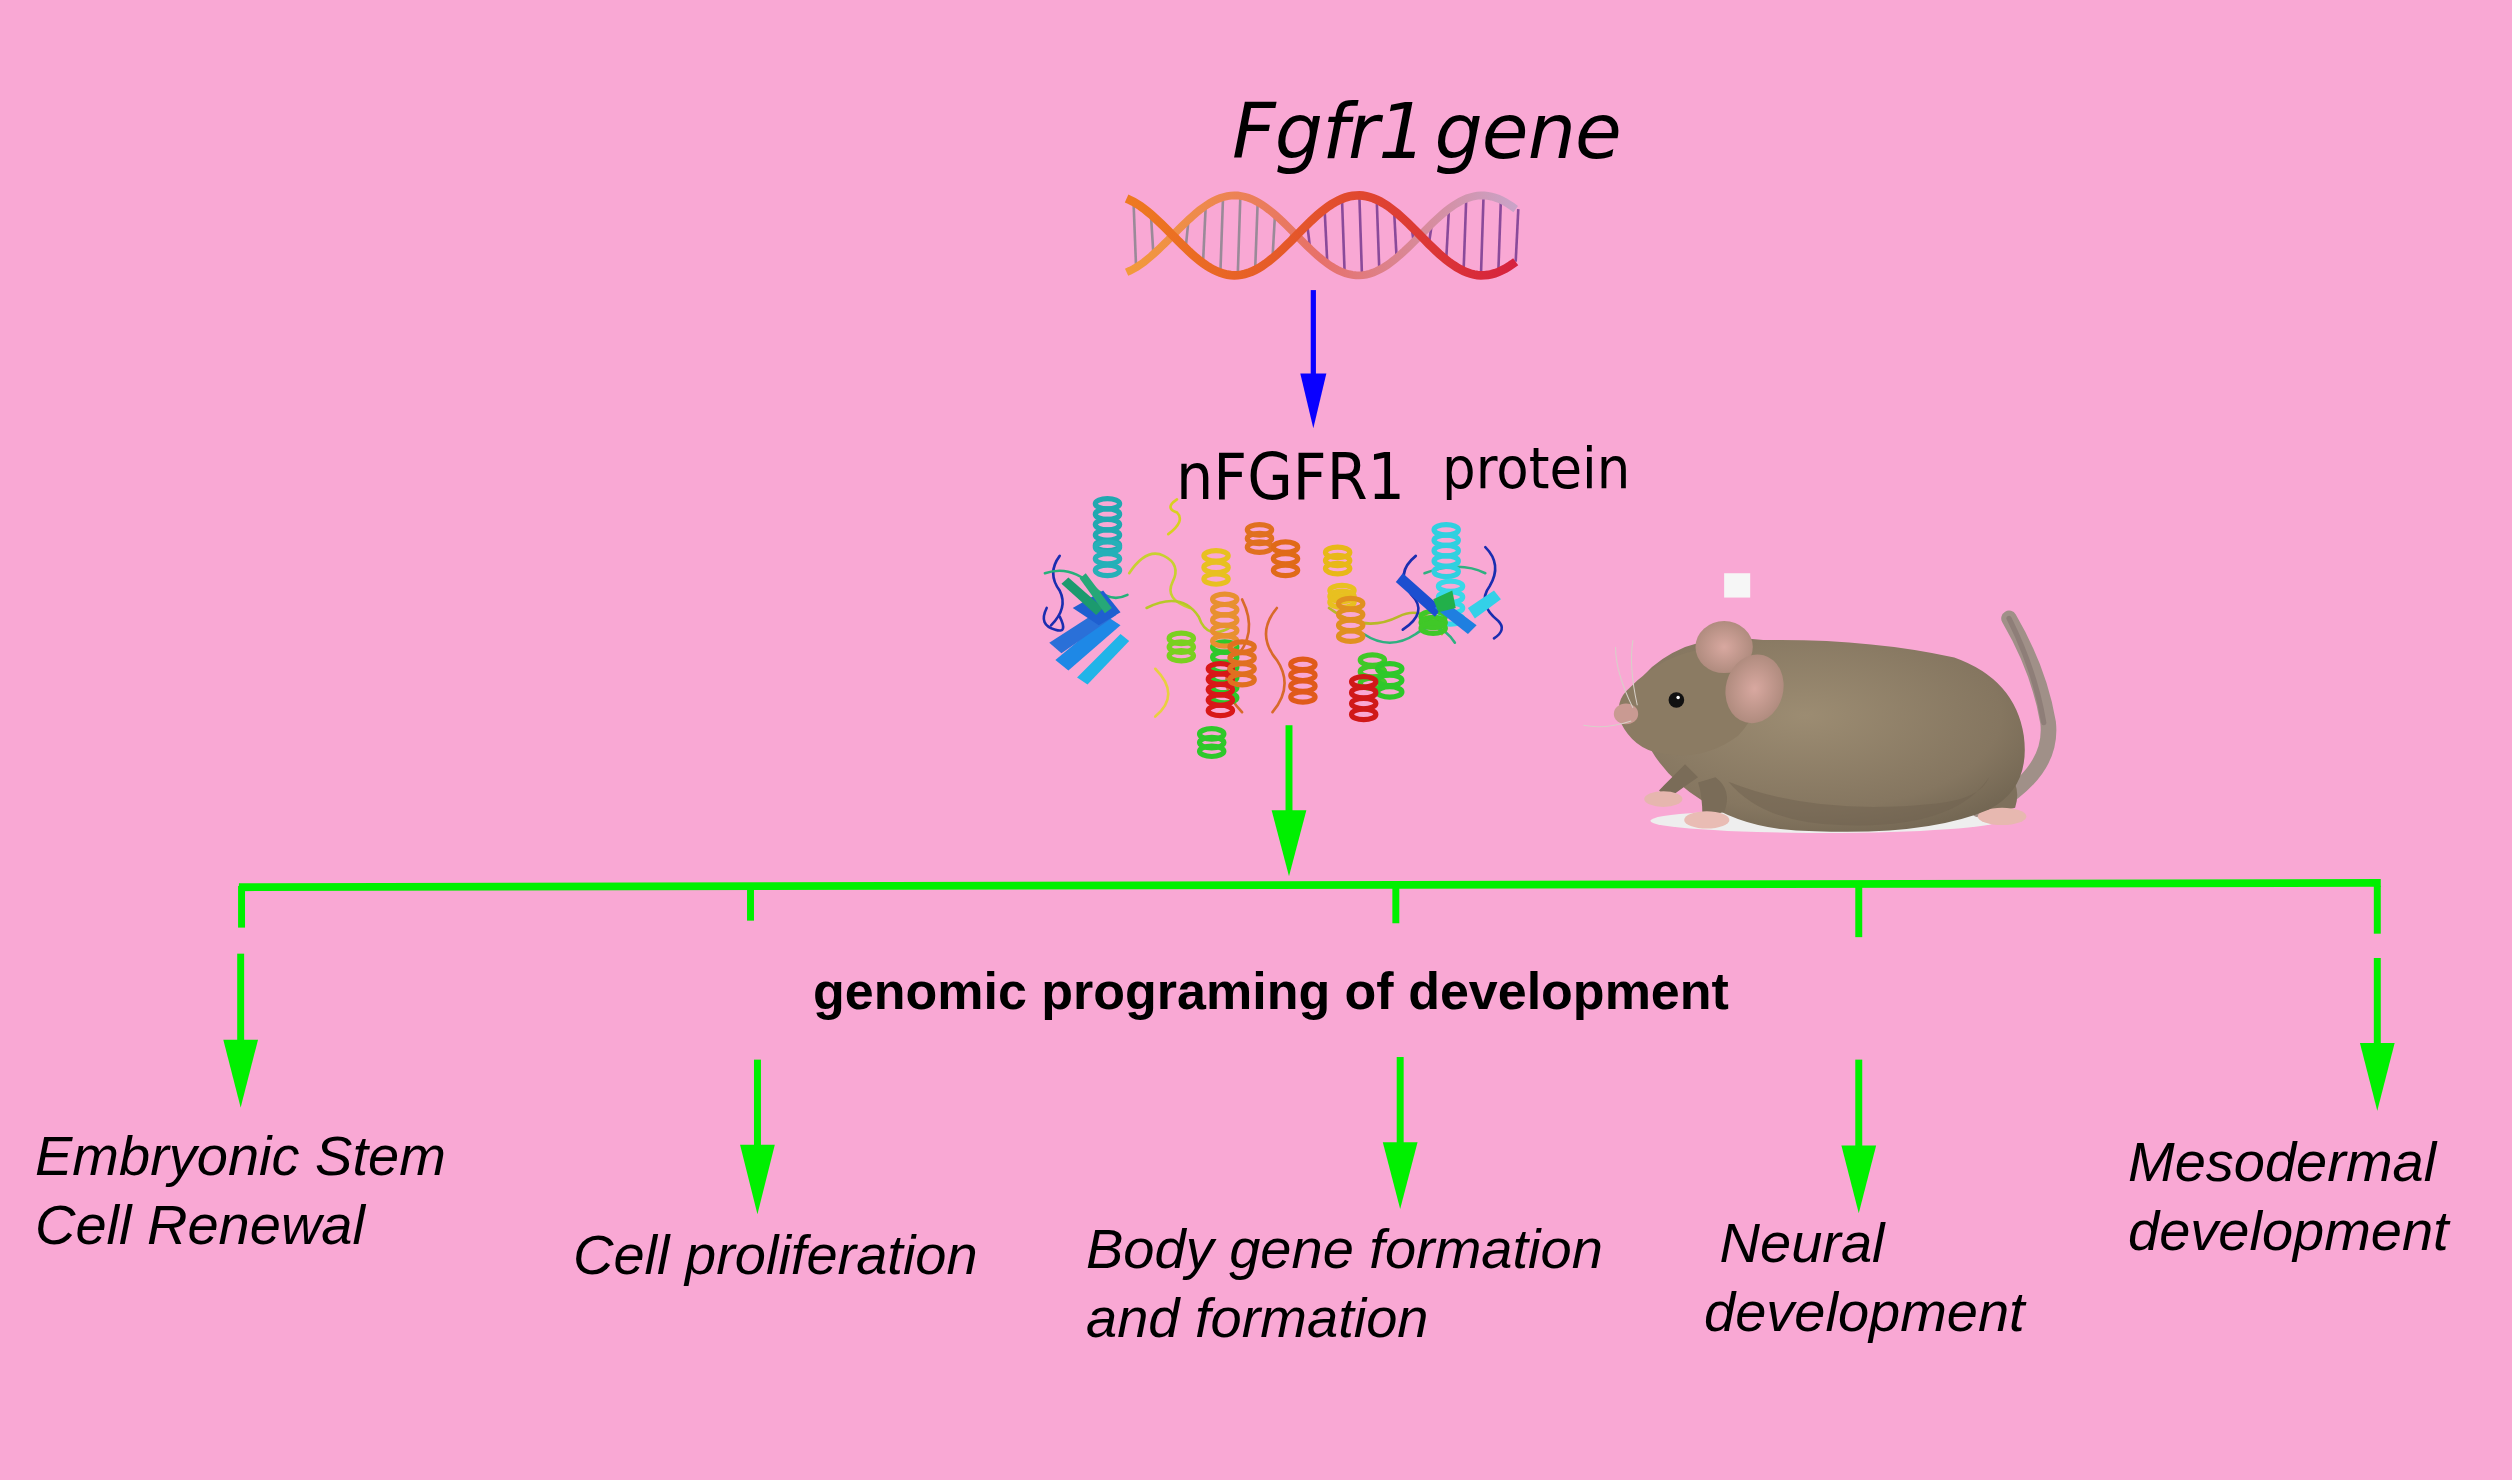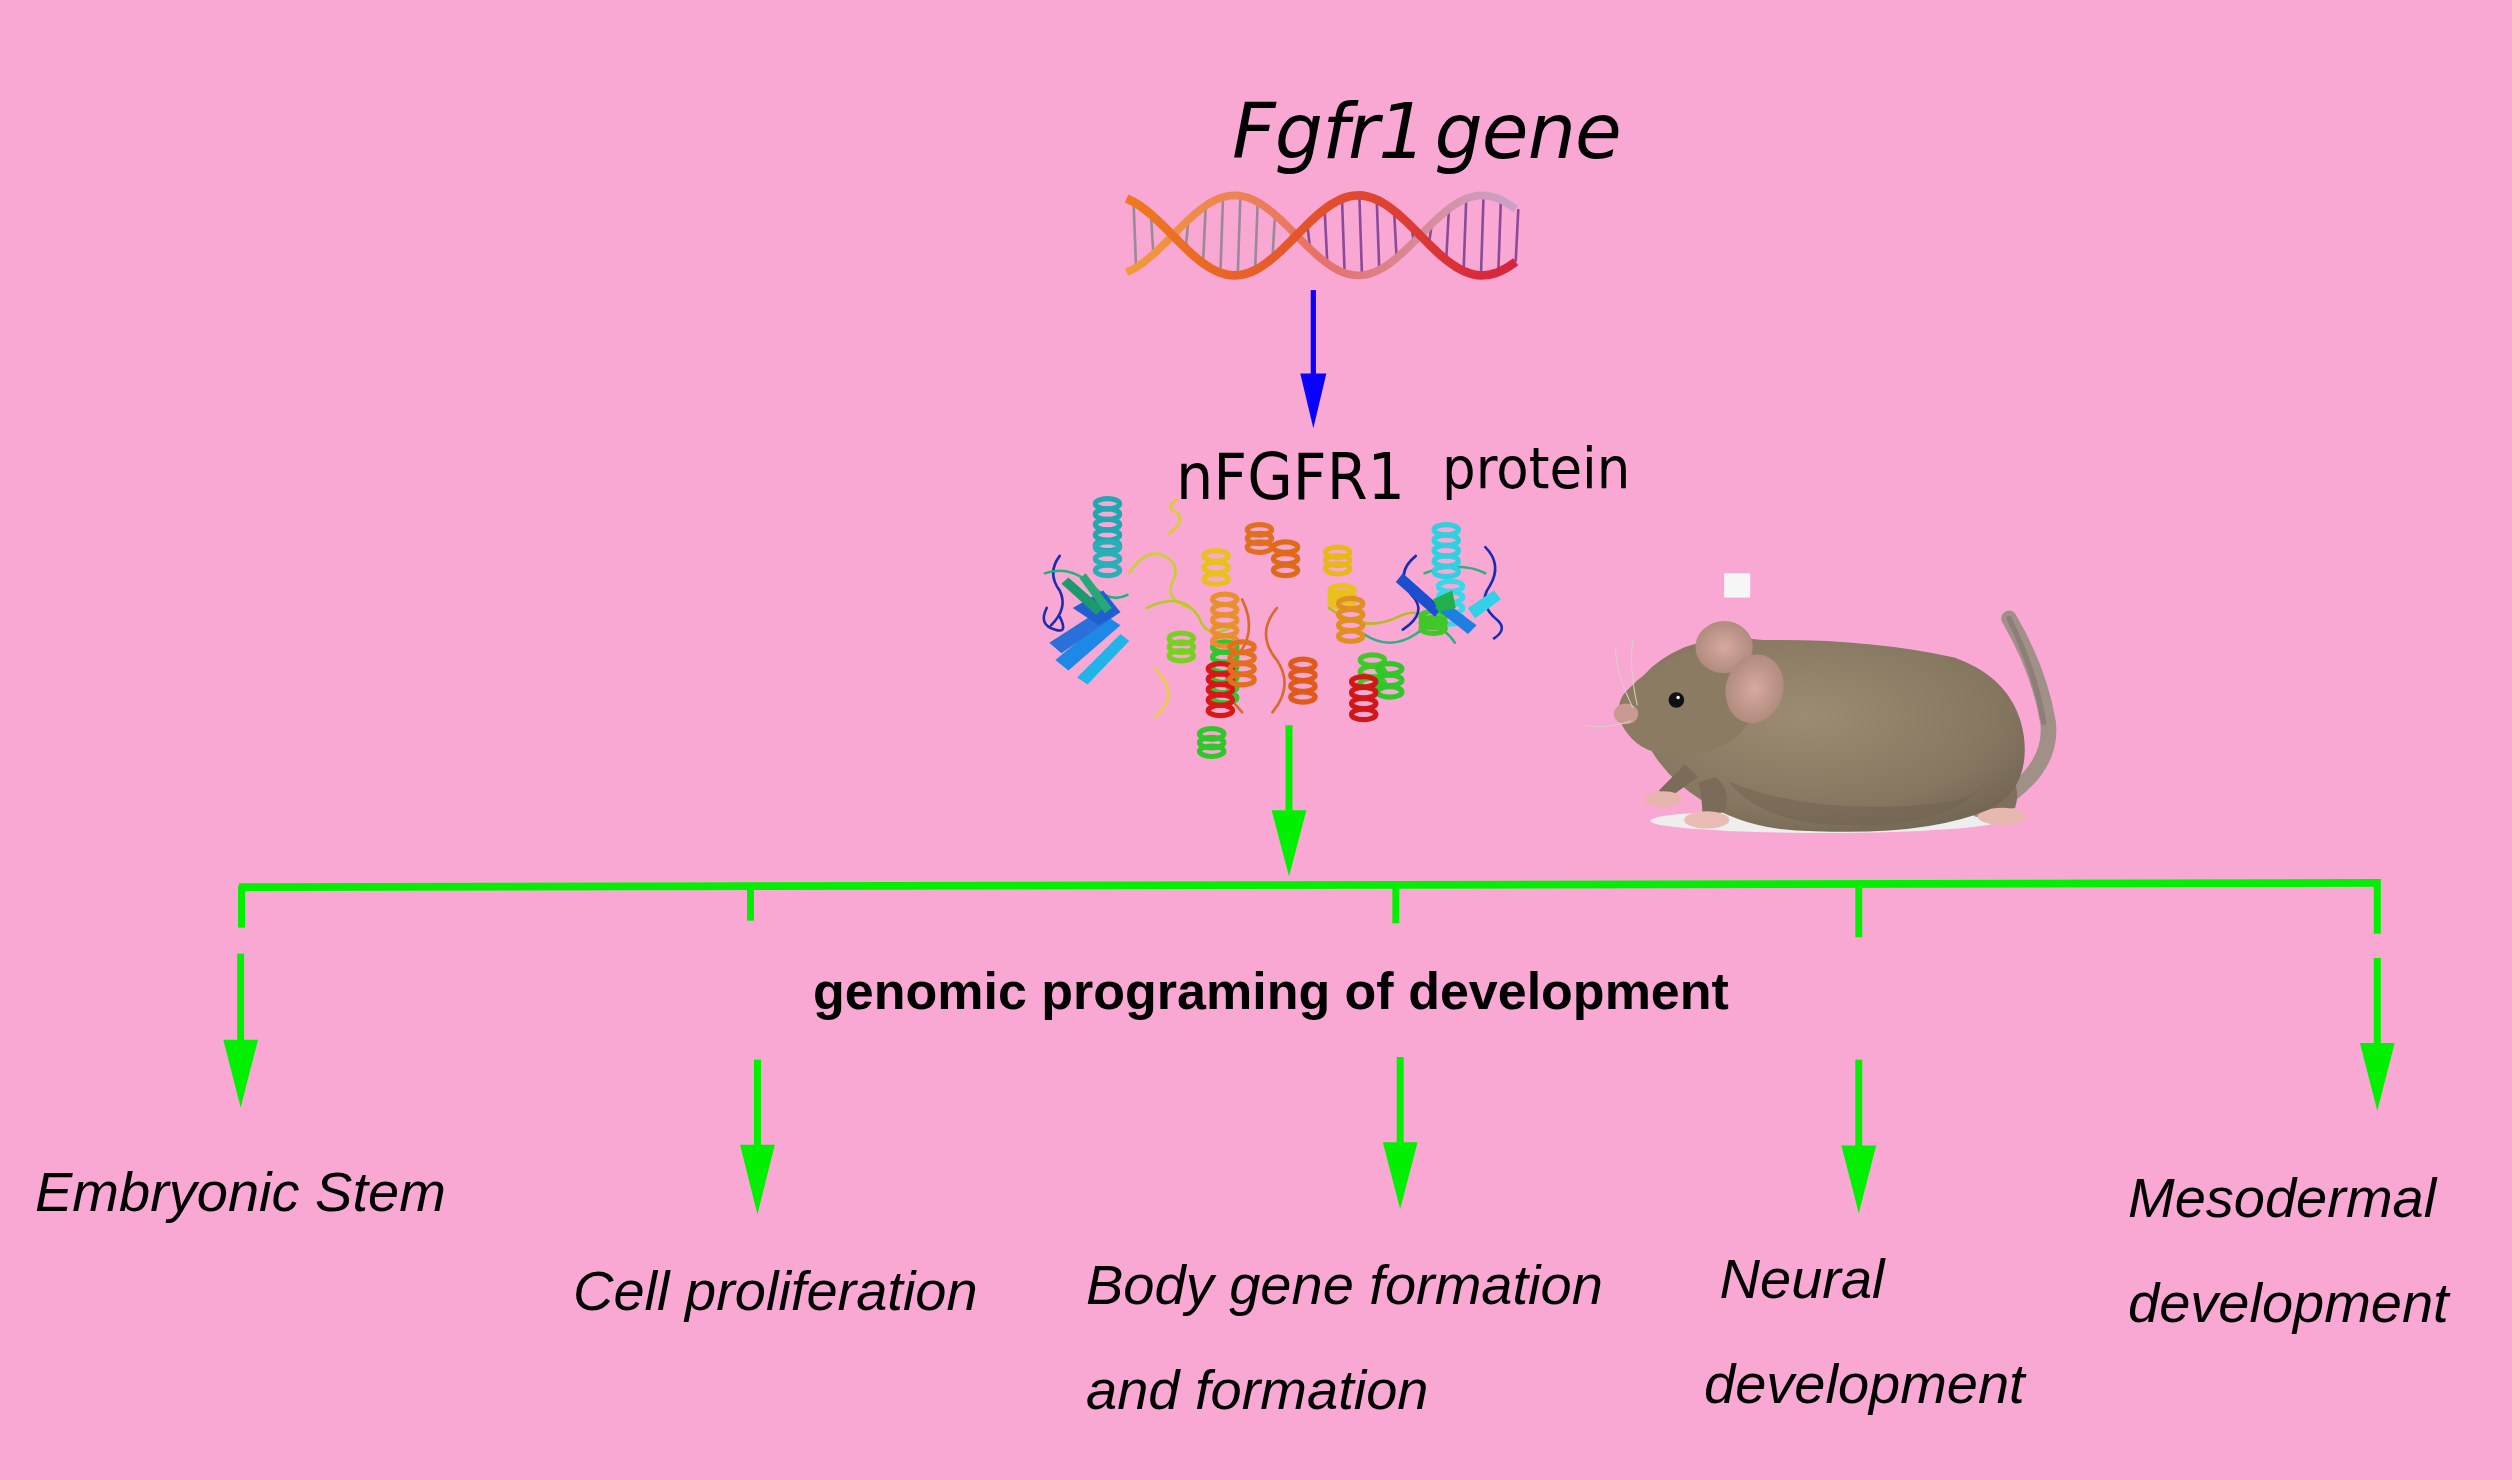--- a/index.html
+++ b/index.html
@@ -5,21 +5,21 @@
   html, body { margin: 0; padding: 0; background: #ffffff; }
   #stage { position: relative; width: 2512px; height: 1480px; background: #f9a8d4; overflow: hidden; }
   #art { position: absolute; left: 0; top: 0; width: 2512px; height: 1480px; }
   .txt { position: absolute; white-space: nowrap; color: #000000; line-height: 1; }
   .gene-title { font-family: "DejaVu Sans", sans-serif; font-style: oblique; font-size: 76px; left: 1232px; top: 94px; letter-spacing: -0.9px; }
   .gene-title .g2 { margin-left: 8.7px; }
   .protein-id { font-family: "DejaVu Sans", sans-serif; font-size: 64px; left: 1176px; top: 445px; transform: scaleX(0.92); transform-origin: left top; }
   .protein-word { font-family: "DejaVu Sans", sans-serif; font-size: 57px; left: 1442px; top: 440px; transform: scaleX(0.93); transform-origin: left top; }
   .process-title { font-family: "Liberation Sans", sans-serif; font-weight: bold; font-size: 52px; left: 813px; top: 953px; margin-top: 12px; }
   .outcome { position: absolute; font-family: "Liberation Sans", sans-serif; font-style: italic; font-size: 56px; line-height: 69px; color: #000; white-space: nowrap; }
-  .outcome span { display: block; margin-top: 36px; }
+  .outcome span { display: block; }
   #o1 { left: 35px; top: 1121px; }
   #o2 { left: 573px; top: 1220px; }
   #o2 .l2 { padding-left: 12px; }
   #o3 { left: 1086px; top: 1214px; }
   #o4 { left: 1704px; top: 1208px; }
   #o4 .l1 { padding-left: 15.6px; }
   #o5 { left: 2128px; top: 1127px; }
 </style>
 </head>
 <body>
@@ -259,20 +259,21 @@
 
   <div class="txt gene-title"><span>Fgfr1</span><span class="g2">gene</span></div>
 
   <div class="txt protein-id">nFGFR1</div>
   <div class="txt protein-word">protein</div>
 
   <div class="txt process-title">genomic programing of development</div>
 
   <div class="outcome" id="o1">
     <span class="l1">Embryonic Stem</span>
+    <span class="l2">Cell Renewal</span>
   </div>
   <div class="outcome" id="o2">
     <span class="l1">Cell proliferation</span>
   </div>
   <div class="outcome" id="o3">
     <span class="l1">Body gene formation</span>
     <span class="l2">and formation</span>
   </div>
   <div class="outcome" id="o4">
     <span class="l1">Neural</span>

